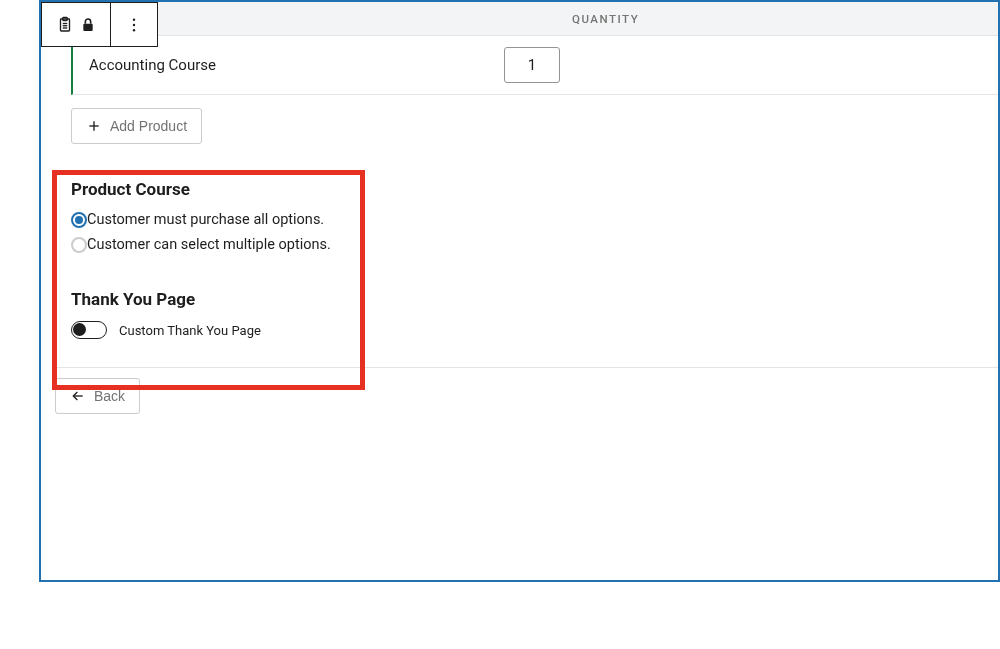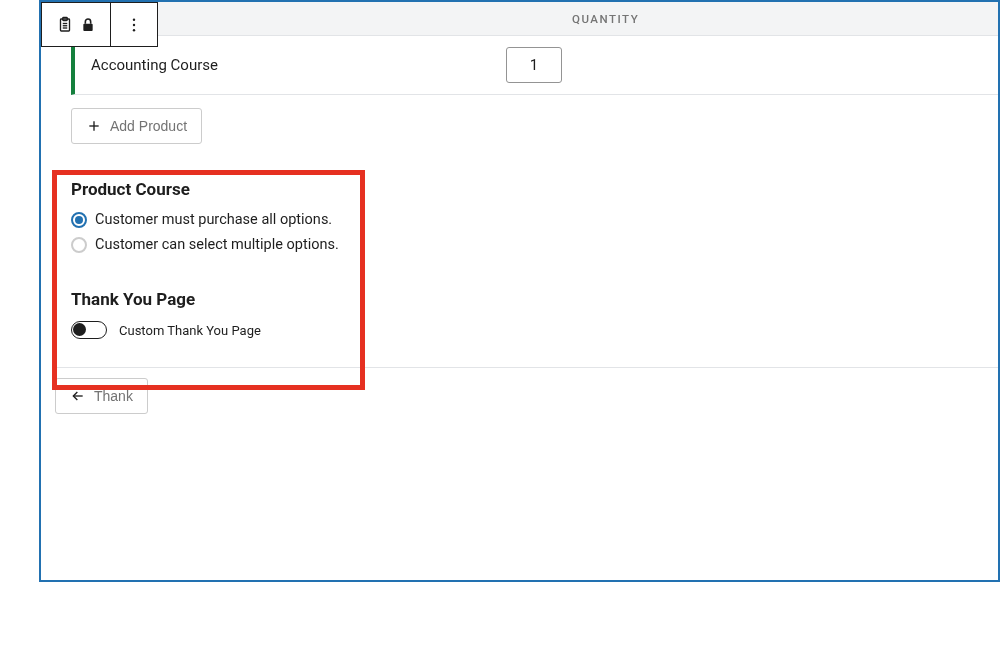--- a/index.html
+++ b/index.html
@@ -61,21 +61,21 @@
       font-size: 11.5px;
       letter-spacing: 1.5px;
       font-weight: 500;
     }
     .qty-header {
       position: absolute;
       left: 531px;
     }
     .table-body {
       margin-left: 30px;
-      border-left: 4px solid #15803d;
+      border-left: 2px solid #15803d;
       border-bottom: 1px solid #e2e4e7;
     }
     .product-row {
       display: flex;
       align-items: center;
       height: 58px;
       padding-left: 16px;
     }
     .product-name {
       font-size: 15px;
@@ -113,21 +113,21 @@
     }
     .section h3 {
       font-size: 17px;
       font-weight: 700;
       margin-bottom: 12px;
       color: #1e1e1e;
     }
     .radio-row {
       display: flex;
       align-items: center;
-      gap: 8px;
+      gap: 0;
       margin-bottom: 8px;
       font-size: 14.5px;
       color: #1e1e1e;
     }
     .radio {
       width: 16px;
       height: 16px;
       border-radius: 50%;
       border: 2px solid #ccc;
       background: #fff;
@@ -271,20 +271,20 @@
     </div>
 
     <div class="footer" style="margin-top:28px;">
       <button class="btn">
         <span>
           <svg width="16" height="16" viewBox="0 0 24 24" fill="none" stroke="#1e1e1e" stroke-width="2">
               <line x1="19" y1="12" x2="5" y2="12"></line>
               <polyline points="11 6 5 12 11 18"></polyline>
             </svg>
         </span>
-        <span>Thank</span>
+        <span>Back</span>
       </button>
     </div>
 
     <div class="highlight-box"></div>
 
   </div>
 </div>
 
 </body></html>

